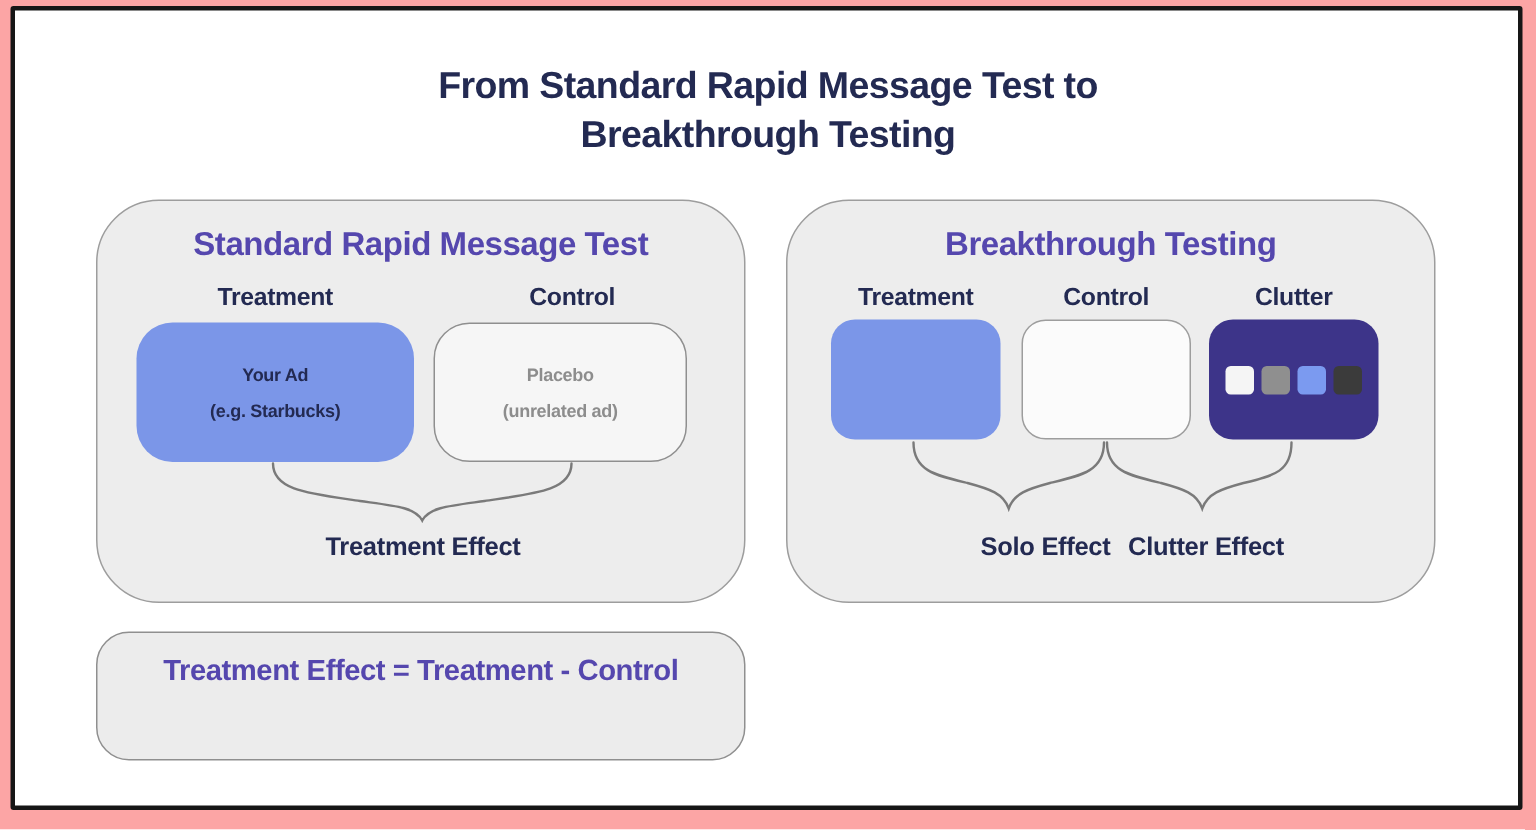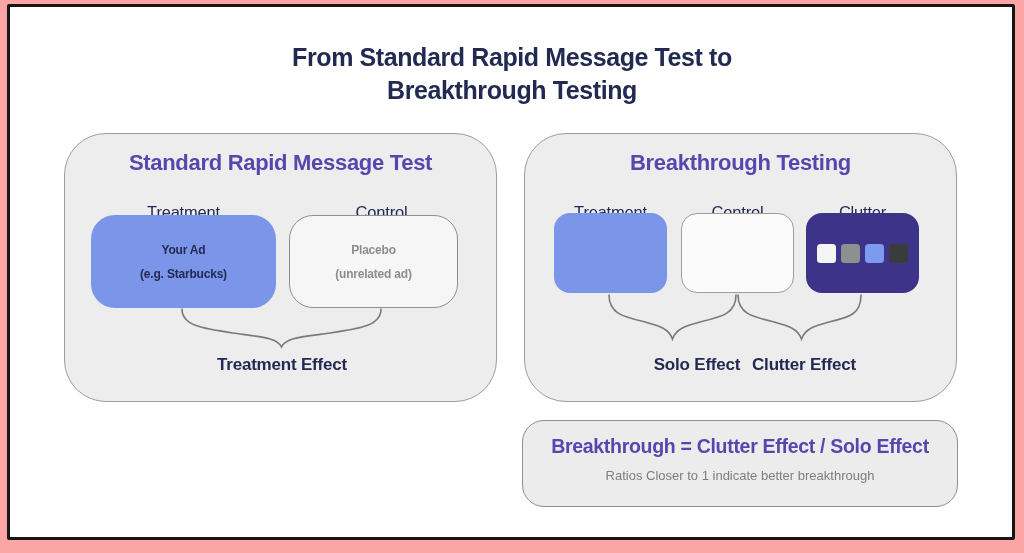--- a/index.html
+++ b/index.html
@@ -20,22 +20,22 @@
     position:absolute;top:133px;width:433px;height:269px;box-sizing:border-box;
     background:var(--panel_bg);border:1.5px solid var(--panel_border);border-radius:42px;
   }
   .panel.left{left:64px;}
   .panel.right{left:524px;}
   .panel-title{
     position:absolute;top:16px;left:0;width:100%;text-align:center;
     color:var(--purple);font-weight:700;font-size:22px;letter-spacing:-0.3px;
   }
   .col-label{
-    position:absolute;top:69px;text-align:center;
-    color:var(--navy);font-weight:400;font-size:16.5px;letter-spacing:-0.2px;
+    position:absolute;top:55px;text-align:center;
+    color:var(--navy);font-weight:700;font-size:16.5px;letter-spacing:-0.2px;
   }
   .ad-box{
     position:absolute;box-sizing:border-box;display:flex;flex-direction:column;
     align-items:center;justify-content:center;text-align:center;
   }
   .ad-box .l1,.ad-box .l2{font-weight:700;font-size:12px;line-height:24px;letter-spacing:-0.2px;}
   
   .lp-treatment{left:26px;top:81px;width:185px;height:93px;border-radius:24px;background:var(--blue);color:var(--navy);}
   .lp-control{left:224px;top:81px;width:169px;height:93px;border-radius:24px;background:var(--placebo_bg);border:1.5px solid var(--placebo_border);color:var(--gray_text);}
   
@@ -110,17 +110,16 @@
     <div class="brace-label" style="left:172px;top:221px;">Solo Effect</div>
     <div class="brace-label" style="left:279px;top:221px;text-align:right;">Clutter Effect</div>
   </div>
 
   <svg class="braces-overlay" width="1024" height="553" viewBox="0 0 1024 553">
     <path d="M182,309 C182,327 206,329 240,334 C262,337 277,338 281.5,347 C286,338 301,337 323,334 C357,329 381,327 381,309"></path>
     <path d="M609,295 C609,314 624,317 645,322 C660,326 669,329 672.5,339 C676,329 685,326 700,322 C721,317 736,314 736,295"></path>
     <path d="M738,295 C738,314 753,317 774,322 C789,326 798,329 801.5,339 C805,329 814,326 829,322 C850,317 861,314 861,295"></path>
   </svg>
 
-  <div class="formula-box right">
-    <div class="formula-text">Breakthrough = Clutter Effect / Solo Effect</div>
-    <div class="formula-note">Ratios Closer to 1 indicate better breakthrough</div>
+  <div class="formula-box left">
+    <div class="formula-text">Treatment Effect = Treatment - Control</div>
   </div>
 </div>
 
 </body></html>

